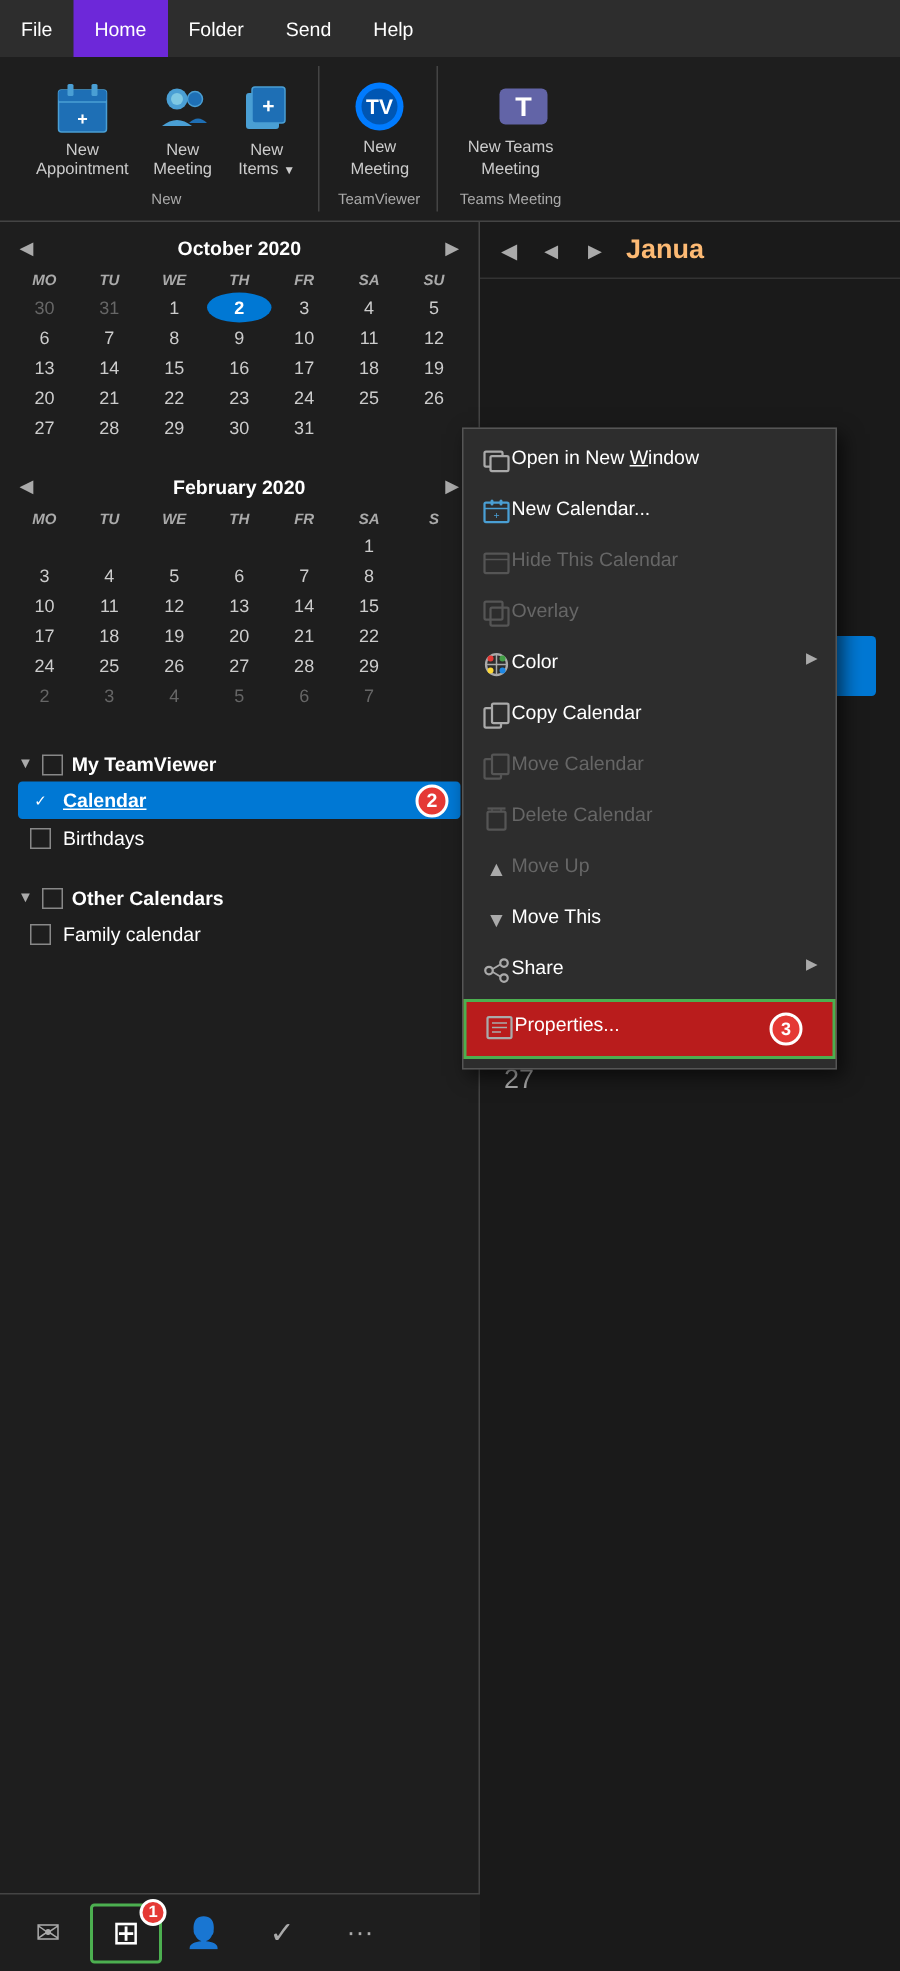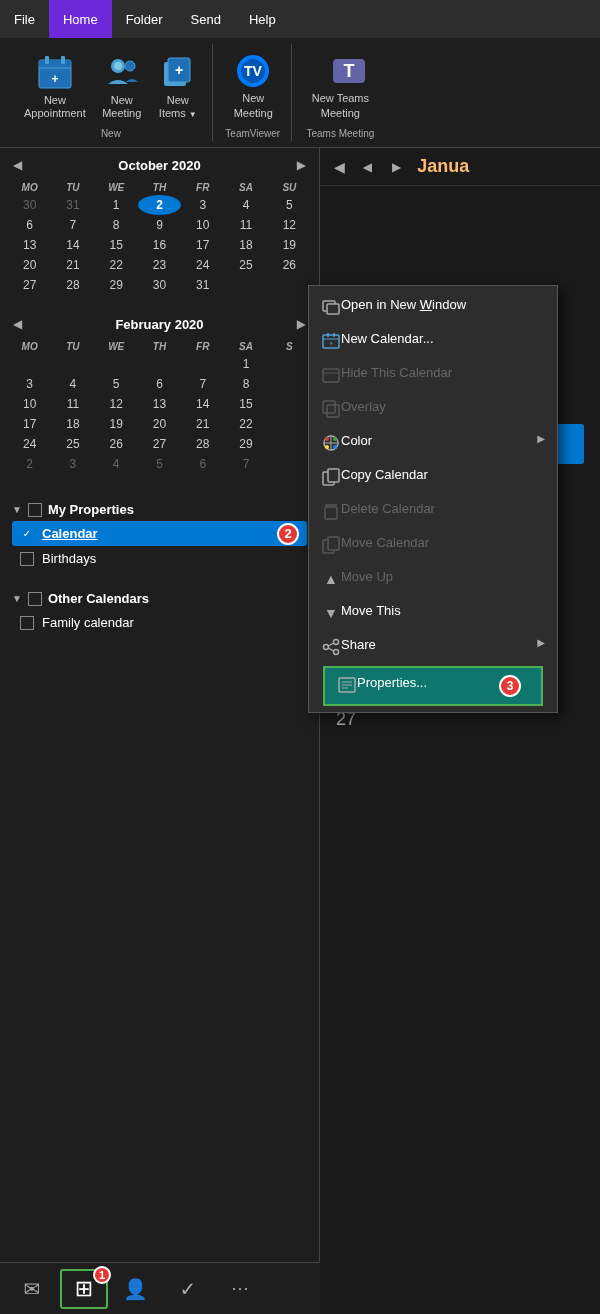--- a/index.html
+++ b/index.html
@@ -595,21 +595,21 @@
               <td class="other-month"></td>
             </tr>
           </tbody>
       </table>
     </div>
 
     <div class="calendar-section" style="margin-top: 8px;">
       <div class="section-header">
         <span class="section-arrow">▼</span>
         <span class="cal-checkbox unchecked" style="width:14px;height:14px;border:1px solid #888;"></span>
-        <span>My Properties</span>
+        <span>My TeamViewer</span>
       </div>
       <div class="cal-item selected" style="position:relative;">
         <span class="cal-checkbox checked">✓</span>
         <span style="font-weight:bold;text-decoration:underline;">Calendar</span>
         <span class="step-badge" style="position:absolute;right:8px;top:50%;transform:translateY(-50%);">2</span>
       </div>
       <div class="cal-item">
         <span class="cal-checkbox unchecked" style="width:14px;height:14px;border:1px solid #888;display:inline-block;"></span>
         <span>Birthdays</span>
       </div>
@@ -727,36 +727,36 @@
       <svg width="18" height="18" viewBox="0 0 18 18">
           <rect x="1" y="4" width="11" height="13" rx="1" fill="none" stroke="#aaa" stroke-width="1.5"></rect>
           <rect x="6" y="1" width="11" height="13" rx="1" fill="#2d2d2d" stroke="#aaa" stroke-width="1.5"></rect>
         </svg>
     </span>
     <span>Copy Calendar</span>
   </div>
   <div class="ctx-item disabled">
     <span class="ctx-icon">
       <svg width="18" height="18" viewBox="0 0 18 18">
+          <rect x="1" y="4" width="11" height="13" rx="1" fill="none" stroke="#555" stroke-width="1.5"></rect>
+          <rect x="6" y="1" width="11" height="13" rx="1" fill="#2d2d2d" stroke="#555" stroke-width="1.5"></rect>
+        </svg>
+    </span>
+    <span>Move Calendar</span>
+  </div>
+  <div class="ctx-item disabled">
+    <span class="ctx-icon">
+      <svg width="18" height="18" viewBox="0 0 18 18">
           <rect x="3" y="5" width="12" height="12" rx="1" fill="none" stroke="#555" stroke-width="1.5"></rect>
           <line x1="6" y1="5" x2="6" y2="3" stroke="#555" stroke-width="1"></line>
           <line x1="12" y1="5" x2="12" y2="3" stroke="#555" stroke-width="1"></line>
           <line x1="3" y1="3" x2="15" y2="3" stroke="#555" stroke-width="1.5"></line>
         </svg>
     </span>
     <span>Delete Calendar</span>
-  </div>
-  <div class="ctx-item disabled">
-    <span class="ctx-icon">
-      <svg width="18" height="18" viewBox="0 0 18 18">
-          <rect x="1" y="4" width="11" height="13" rx="1" fill="none" stroke="#555" stroke-width="1.5"></rect>
-          <rect x="6" y="1" width="11" height="13" rx="1" fill="#2d2d2d" stroke="#555" stroke-width="1.5"></rect>
-        </svg>
-    </span>
-    <span>Move Calendar</span>
   </div>
   <div class="ctx-item disabled">
     <span class="ctx-icon">▲</span>
     <span>Move Up</span>
   </div>
   <div class="ctx-item">
     <span class="ctx-icon">▼</span>
     <span>Move This</span>
   </div>
   <div class="ctx-item">
@@ -765,21 +765,21 @@
           <circle cx="14" cy="4" r="2.5" fill="none" stroke="#aaa" stroke-width="1.5"></circle>
           <circle cx="4" cy="9" r="2.5" fill="none" stroke="#aaa" stroke-width="1.5"></circle>
           <circle cx="14" cy="14" r="2.5" fill="none" stroke="#aaa" stroke-width="1.5"></circle>
           <line x1="11.5" y1="5" x2="6.5" y2="8" stroke="#aaa" stroke-width="1.2"></line>
           <line x1="11.5" y1="13" x2="6.5" y2="10" stroke="#aaa" stroke-width="1.2"></line>
         </svg>
     </span>
     <span>Share</span>
     <span class="ctx-arrow">▶</span>
   </div>
-  <div class="ctx-item highlighted" style="background:#0f766e;border:2px solid #4caf50;margin:2px 14px;">
+  <div class="ctx-item highlighted" style="background:#b91c1c;border:2px solid #4caf50;margin:2px 0;">
     <span class="ctx-icon">
       <svg width="18" height="18" viewBox="0 0 18 18">
           <rect x="1" y="2" width="16" height="14" rx="1" fill="none" stroke="#aaa" stroke-width="1.5"></rect>
           <line x1="4" y1="6" x2="14" y2="6" stroke="#aaa" stroke-width="1"></line>
           <line x1="4" y1="9" x2="14" y2="9" stroke="#aaa" stroke-width="1"></line>
           <line x1="4" y1="12" x2="10" y2="12" stroke="#aaa" stroke-width="1"></line>
         </svg>
     </span>
     <span>Properties...</span>
     <span class="step-badge" style="position: relative; right: 8px; font-size: 12px; margin-left: auto;">3</span>

